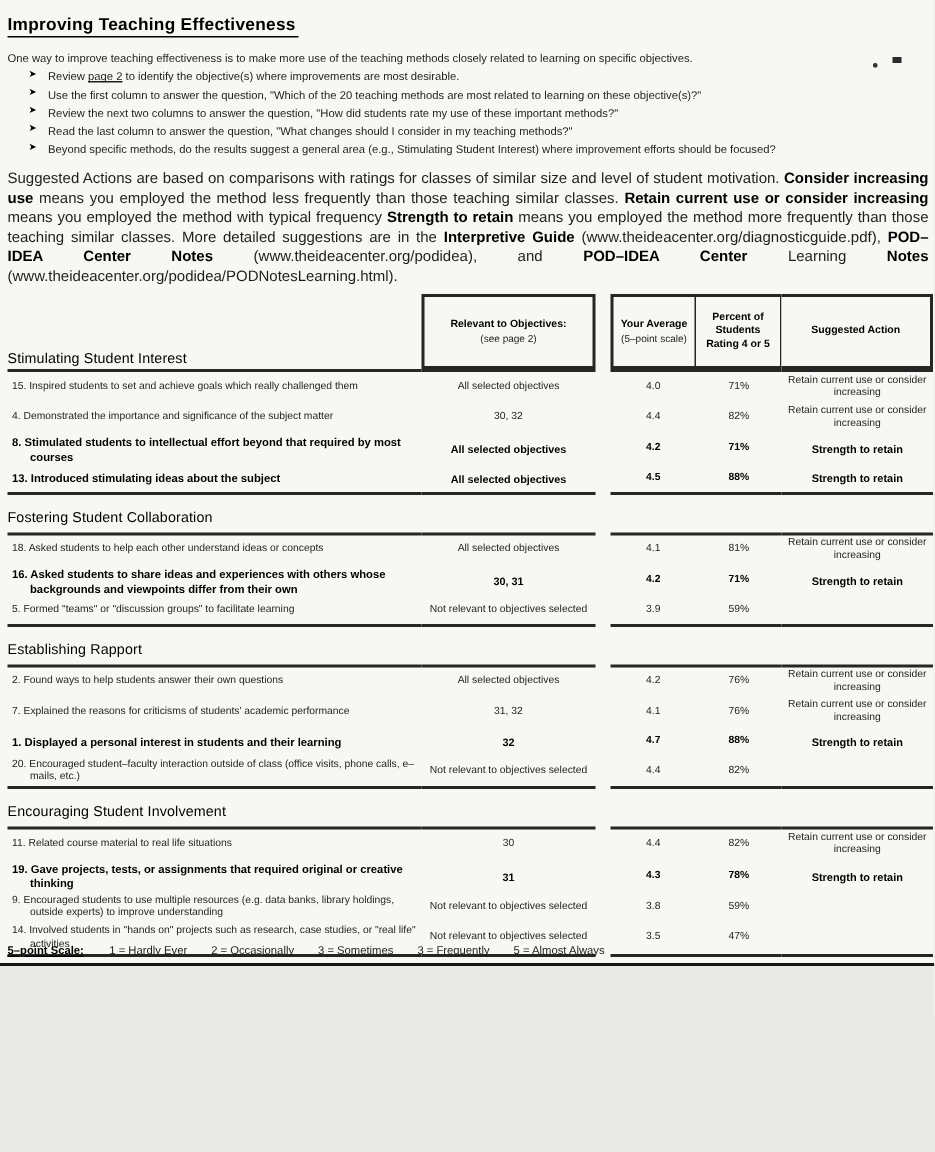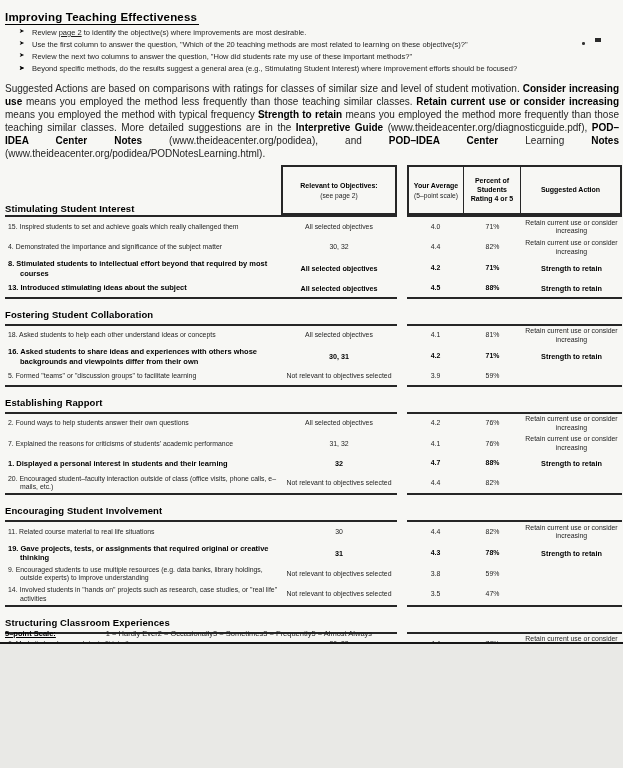--- a/index.html
+++ b/index.html
@@ -49,21 +49,21 @@
   }
   .hb-rel{border-right-width:2px;}
   .hb-avg{border-right-width:1px;}
   .hb-pct{border-left-width:0;border-right-width:1px;}
   .hb-act{border-left-width:0;}
   .hmain{font-size:7px;font-weight:bold;color:var(--ink-bold);line-height:1.25;}
   .hsub{font-size:6.7px;margin-top:1px;}
   
   .section{margin-top:10px;}
   .section:first-child{margin-top:0;}
-  .section-title{font-size:9.5px;font-weight:bold;color:var(--ink-bold);margin-bottom:4px;letter-spacing:.1px;}
+  .section-title{font-size:9.5px;font-weight:normal;color:var(--ink-bold);margin-bottom:4px;letter-spacing:.1px;}
   .hspacer .section-title{margin-bottom:1px;}
   .row .cell{
     border:0 solid var(--border);
     padding:1.5px 3px;min-height:19px;
     display:flex;align-items:center;
     font-size:6.9px;line-height:1.25;
   }
   .c-method{border-left-width:2px;border-right-width:1px;border-bottom-width:1px;}
   .c-method>span{display:block;padding-left:12px;text-indent:-12px;}
   .c-rel{border-right-width:2px;border-bottom-width:1px;justify-content:center;text-align:center;font-size:6.8px;}
@@ -87,26 +87,27 @@
   .artifact-dot{position:absolute;left:582px;top:42px;width:2.5px;height:2.5px;background:#333;border-radius:50%;}
   .artifact-dash{position:absolute;left:595px;top:38px;width:6px;height:4px;background:#2b2b2b;}
 </style>
 </head>
 <body>
 
 <div class="page">
 
   <h1 class="page-title">Improving Teaching Effectiveness</h1>
 
+  <p class="intro">One way to improve teaching effectiveness is to make more use of the teaching methods closely related to learning on specific objectives.</p>
 
   <ul class="bullets" id="bullets">
       <li><span class="arrow">➤</span><span>Review </span><span class="u">page 2</span><span> to identify the objective(s) where improvements are most desirable.</span></li>
       <li><span class="arrow">➤</span><span>Use the first column to answer the question, "Which of the 20 teaching methods are most related to learning on these objective(s)?"</span></li>
       <li><span class="arrow">➤</span><span>Review the next two columns to answer the question, "How did students rate my use of these important methods?"</span></li>
-      <li><span class="arrow">➤</span></li>
+      <li><span class="arrow">➤</span><span>Read the last column to answer the question, "What changes should I consider in my teaching methods?"</span></li>
       <li><span class="arrow">➤</span><span>Beyond specific methods, do the results suggest a general area (e.g., Stimulating Student Interest) where improvement efforts should be focused?</span></li>
     </ul>
 
   <p class="legend" id="legend"><span>Suggested Actions are based on comparisons with ratings for classes of similar size and level of student motivation.  </span><span class="b">Consider increasing use</span><span> means you employed the method less frequently than those teaching similar classes. </span><span class="b">Retain current use or consider increasing</span><span> means you employed the method with typical frequency </span><span class="b">Strength to retain</span><span> means you employed the method more frequently than those teaching similar classes. More detailed suggestions are in the </span><span class="b">Interpretive Guide</span><span> (</span><span class="bu">www.theideacenter.org/diagnosticguide.pdf</span><span>), </span><span class="b">POD–IDEA Center Notes</span><span> (</span><span class="bu">www.theideacenter.org/podidea</span><span>), and </span><span class="b">POD–IDEA Center </span><span class="bi">Learning</span><span class="b"> Notes</span><span> (</span><span class="bu">www.theideacenter.org/podidea/PODNotesLearning.html</span><span>).</span></p>
 
 
   <div class="grid header-grid">
     <div class="hspacer">
       <div class="section-title">Stimulating Student Interest</div>
     </div>
@@ -339,21 +340,21 @@
           <div class="c-spacer"></div>
           <div class="cell c-avg">4.8</div>
           <div class="cell c-pct">94%</div>
           <div class="cell c-act"></div>
         </div>
       </div>
     </div>
 
   <div class="footer">
     <span class="flabel">5–point Scale:</span>
-    <span id="footer-items" style="display: inline-flex;  margin-left: 33px;">
+    <span id="footer-items" style="display: inline-flex; gap: 16px;">
         <span class="fitem">1 = Hardly Ever</span>
         <span class="fitem">2 = Occasionally</span>
         <span class="fitem">3 = Sometimes</span>
         <span class="fitem">3 = Frequently</span>
         <span class="fitem">5 = Almost Always</span>
       </span>
   </div>
 
   <div class="scan-bottom"></div>
   <div class="artifact-dot"></div>

